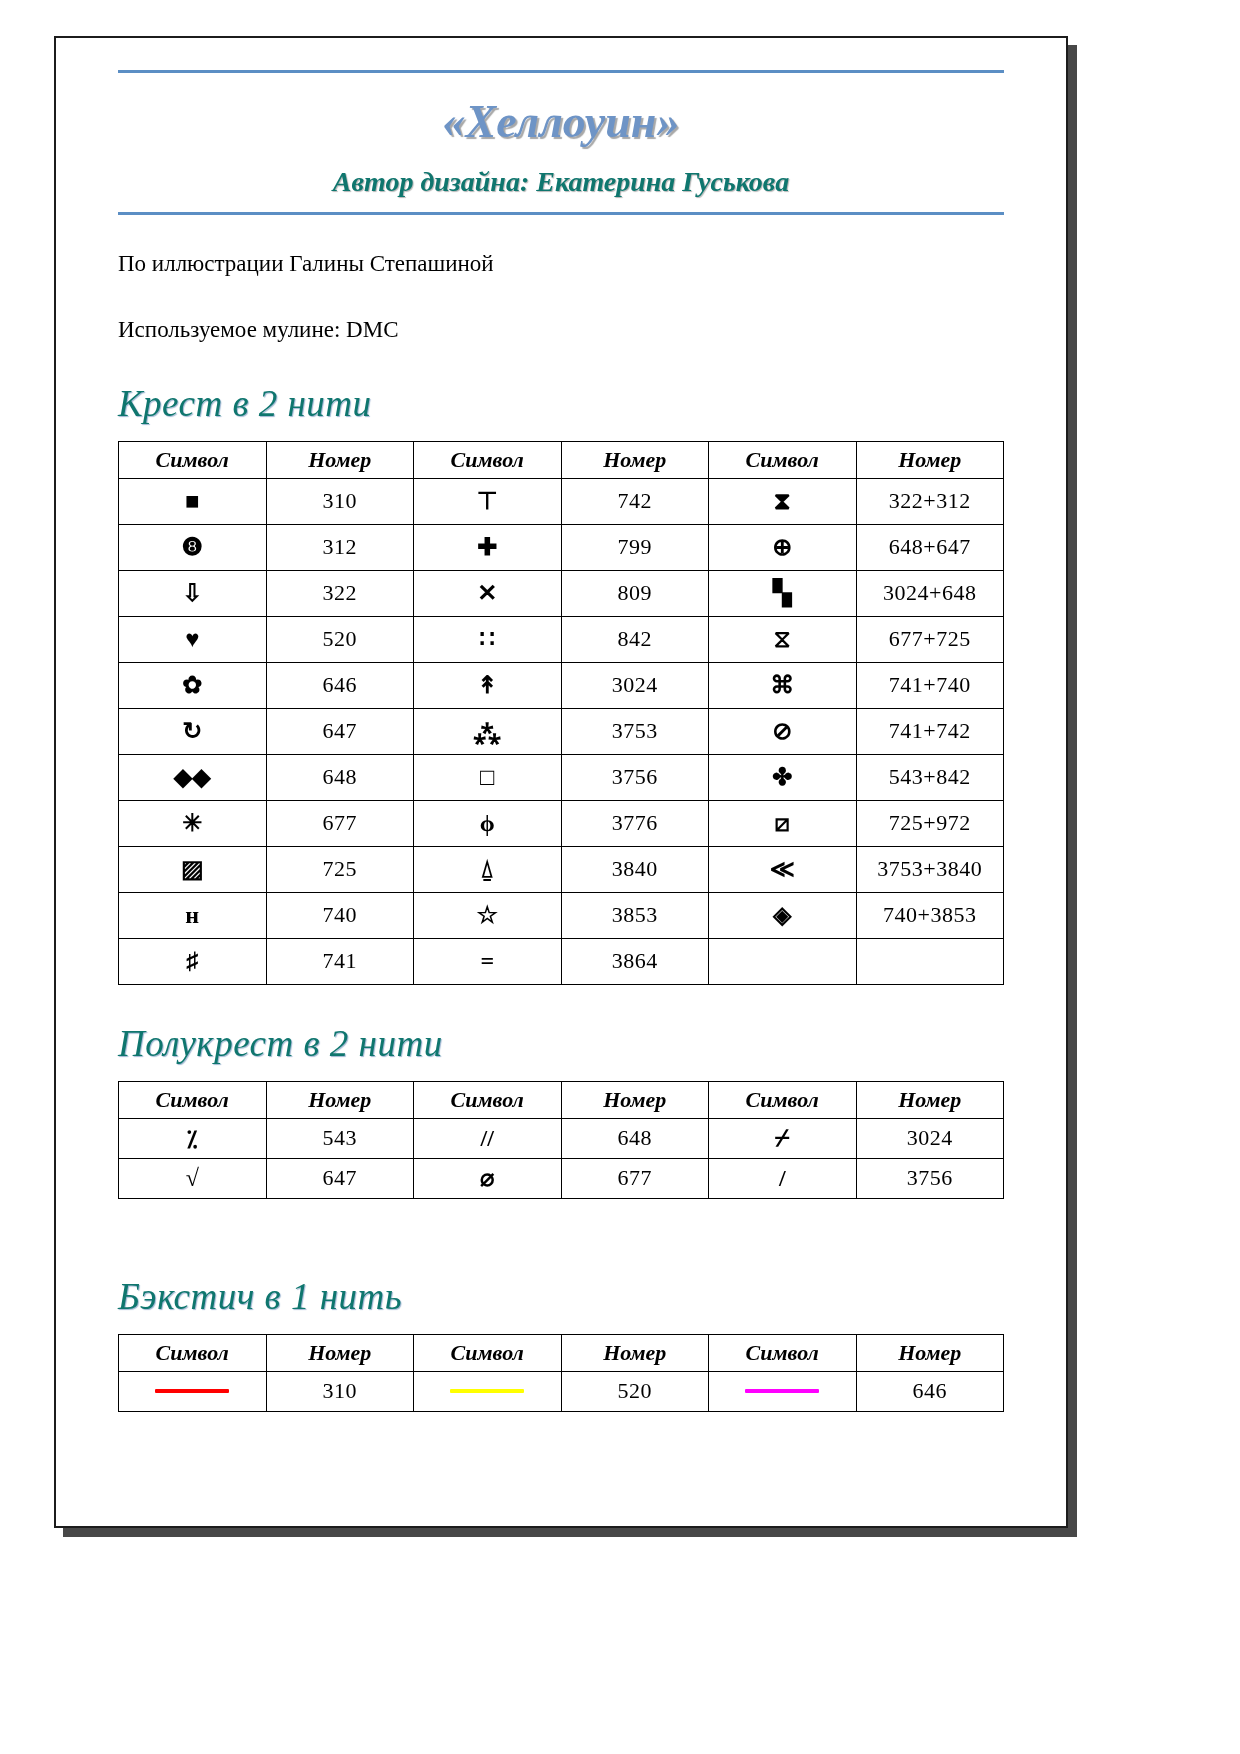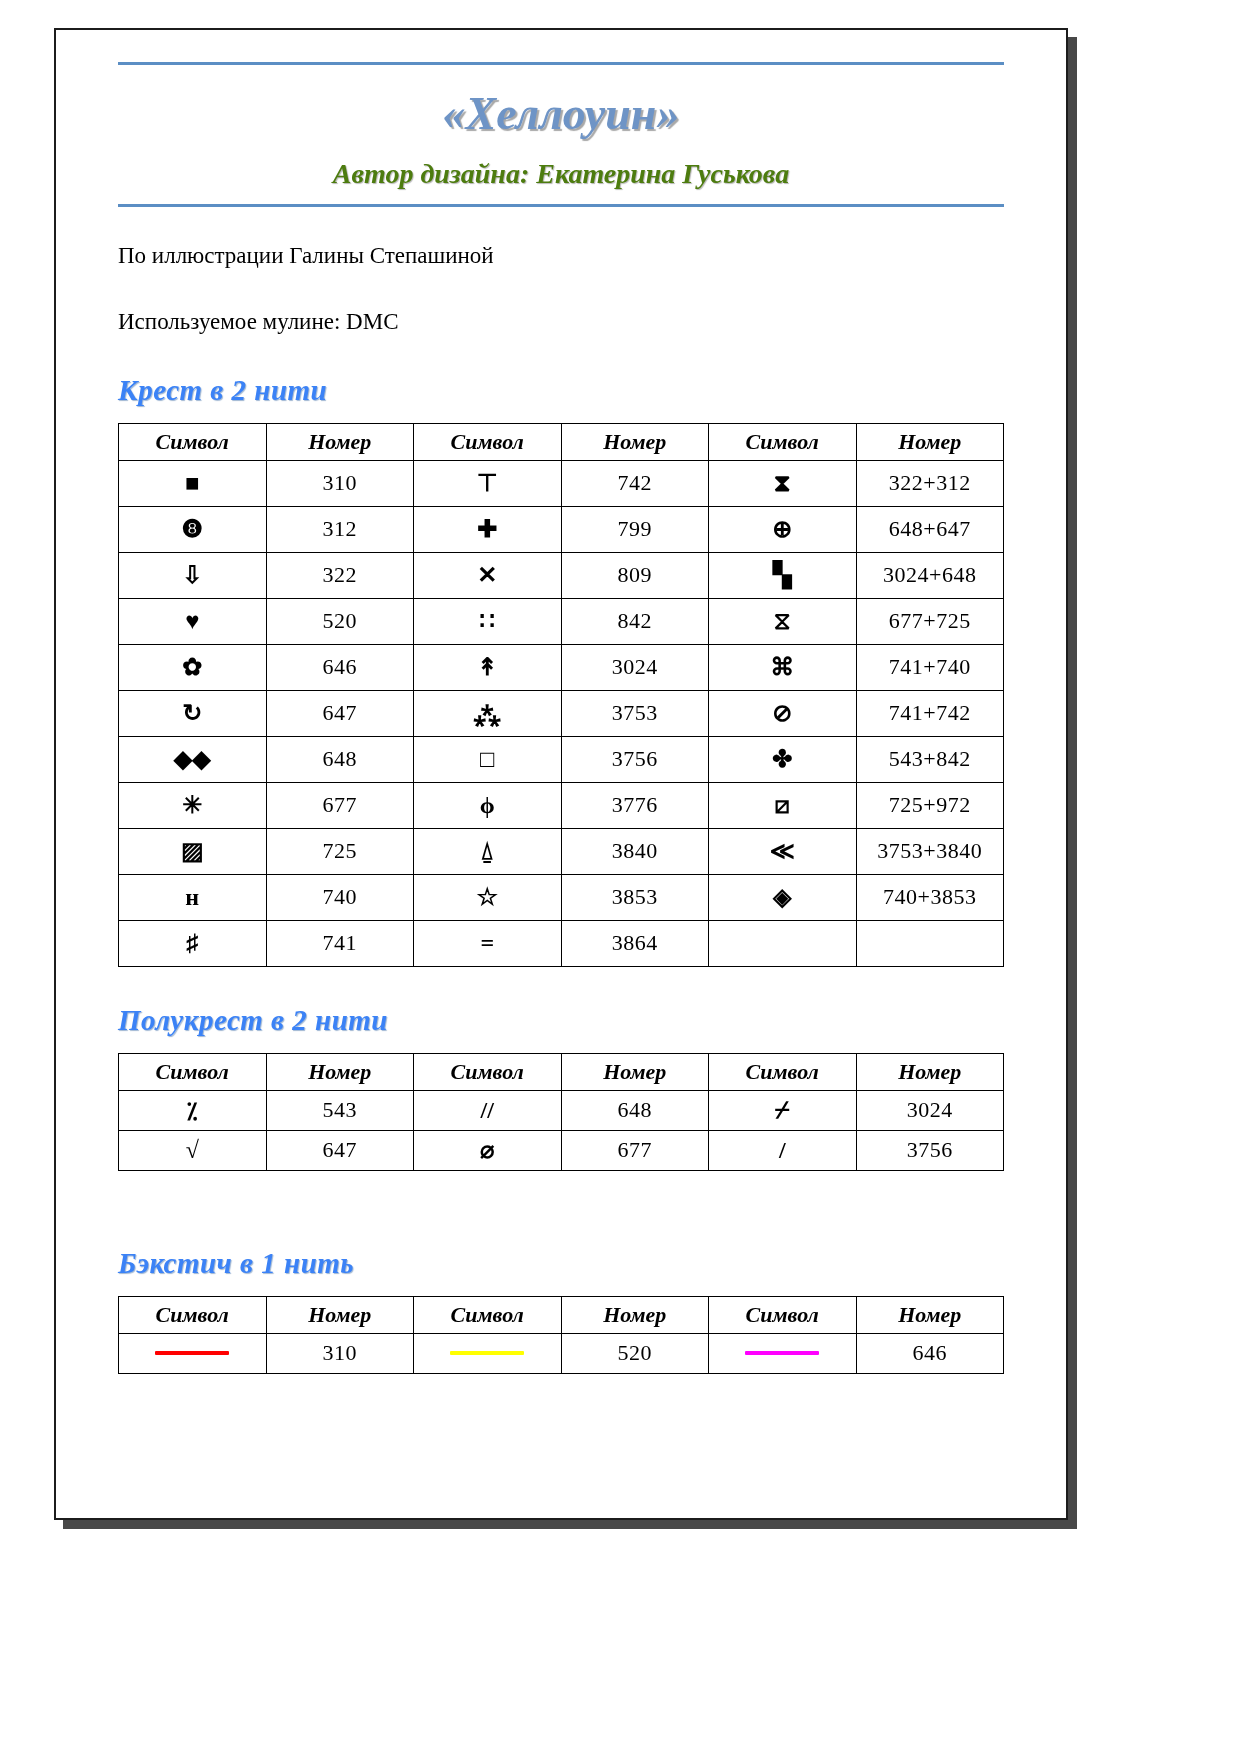--- a/index.html
+++ b/index.html
@@ -1,20 +1,20 @@
 <!DOCTYPE html>
 <html><head>
 <meta charset="utf-8">
 <style>
   * { margin:0; padding:0; box-sizing:border-box; }
   html,body { width:1240px; height:1754px; background:#ffffff; }
   body { font-family:"Liberation Serif", serif; color:#000; position:relative; }
 
   .frame {
-    position:absolute; left:54px; top:28px;
+    position:absolute; left:54px; top:36px;
     width:1014px; height:1492px;
     background:#fff;
     border:2px solid #1c1c1c;
     box-shadow:9px 9px 0 rgba(20,20,20,0.78);
   }
   .content { padding:28px 62px 0 62px; }
 
   .rule { height:3px; background:#5b8ec4; }
   .rule.top { margin-top:4px; }
   .rule.bottom { margin-top:14px; }
@@ -22,32 +22,32 @@
   .title {
     text-align:center;
     font-size:46px; font-weight:bold; font-style:italic;
     color:#6e94c6;
     text-shadow:2px 2px 1px #a8a8a8;
     margin-top:22px;
   }
   .subtitle {
     text-align:center;
     font-size:28px; font-weight:bold; font-style:italic;
-    color:#4d7c0f;
+    color:#0f766e;
     text-shadow:1px 1px 1px #b5b5b5;
     margin-top:18px;
     margin-bottom:6px;
   }
 
   .intro { font-size:23px; margin-top:36px; }
   .details { margin-top:36px; font-size:23px; line-height:1.5; }
 
   .section-heading {
-    font-size:29px; font-weight:bold; font-style:italic;
-    color:#3b82f6;
+    font-size:37px; font-weight:normal; font-style:italic;
+    color:#0f766e;
     text-shadow:1px 1px 1px #9fb6d2;
     letter-spacing:0.5px;
   }
   .sh1 { margin-top:34px; }
   .sh2 { margin-top:37px; }
   .sh3 { margin-top:76px; }
 
   table.key {
     width:100%;
     border-collapse:collapse;

